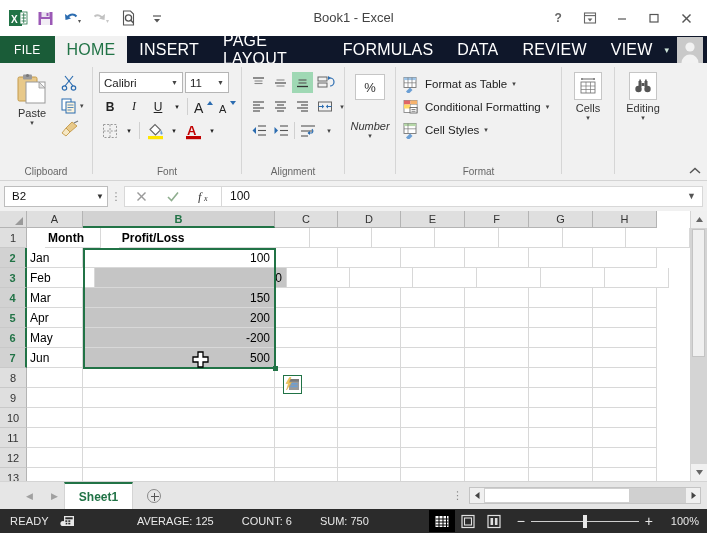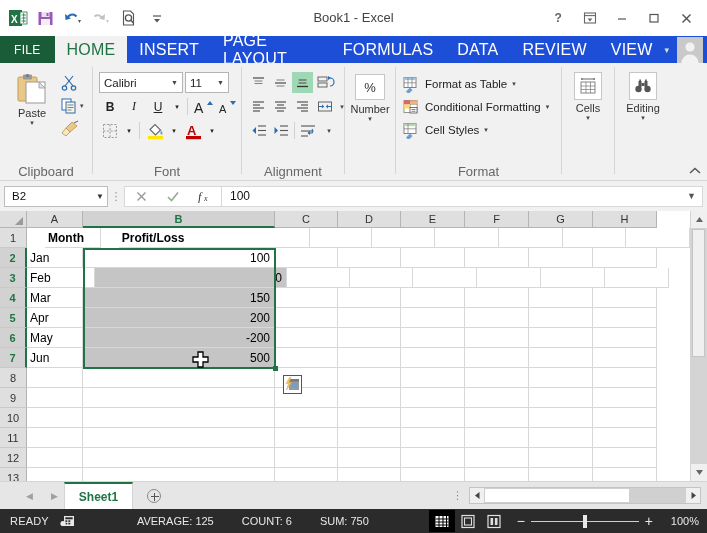--- a/index.html
+++ b/index.html
@@ -26,21 +26,21 @@
   .xl-logo { width: 24px; height: 24px; display:flex; align-items:center; justify-content:center; }
   .title-text {
     position:absolute; left:0; right:0; text-align:center;
     font-size: 13px; color: #444; line-height: 36px; pointer-events:none;
   }
   .win-ctrls { margin-left:auto; display:flex; align-items:center; padding-right: 6px; gap: 2px; }
   .win-btn { width: 30px; height: 26px; display:flex; align-items:center; justify-content:center; color:#555; }
 
   
   .tabbar {
-    height: 27px; background:#1d4ed8; display:flex; align-items:stretch;
+    height: 27px; background:#0f172a; display:flex; align-items:stretch;
     flex: 0 0 27px; position: relative;
   }
   .tab-file {
     background:#1a5c38; color:#fff; font-size:12px; padding: 0 14px;
     display:flex; align-items:center; letter-spacing:.3px;
   }
   .tab {
     color:#ffffff; font-size:16px; padding: 0 12px; display:flex; align-items:center;
     letter-spacing:.2px;
   }
@@ -50,21 +50,21 @@
   .avatar-wrap { position:relative; width:26px; height:26px; background:#c9c9c9; display:flex; align-items:center; justify-content:center; }
 
   
   .ribbon {
     flex: 0 0 118px; height:118px; background:#f1f1f1; display:flex;
     border-bottom:1px solid #d4d4d4; position:relative;
   }
   .rgroup { display:flex; flex-direction:column; position:relative; padding: 3px 0 0 0; }
   .rgroup-body { flex:1; display:flex; align-items:flex-start; padding: 2px 6px; }
   .rgroup-label {
-    font-size:13px; color:#666; text-align:center; height:16px; line-height:16px;
+    font-size:10px; color:#666; text-align:center; height:16px; line-height:16px;
     position:relative;
   }
   .rgroup-sep { width:1px; background:#d6d6d6; margin: 4px 0 6px 0; }
 
   
   .paste-btn { width:52px; display:flex; flex-direction:column; align-items:center; padding-top:4px; cursor:default; }
   .paste-label { font-size:11px; color:#333; margin-top:1px; }
   .paste-caret { font-size:7px; color:#444; line-height:8px; }
   .clip-small { display:flex; flex-direction:column; gap:3px; padding-top:5px; padding-left:2px; }
   .clip-item { display:flex; align-items:center; height:20px; gap:2px; }
@@ -83,21 +83,21 @@
 
   
   .align-rows { display:flex; flex-direction:column; gap:3px; padding-top:4px; }
   .align-row { display:flex; align-items:center; gap:1px; height:21px; }
   .abtn { width:21px; height:21px; display:flex; align-items:center; justify-content:center; }
   .abtn.on { background:#9fd8b4; }
 
   
   .num-col { display:flex; flex-direction:column; align-items:center; padding-top:6px; width:46px; }
   .pct-box { width:30px; height:26px; border:1px solid #c6c6c6; background:#fff; display:flex; align-items:center; justify-content:center; font-size:13px; color:#333; }
-  .num-label { font-size:11px; color:#333; margin-top:3px; }
+  .num-label { font-size:11px; color:#333; margin-top:20px;font-style:italic; }
 
   
   .styles-col { display:flex; flex-direction:column; gap:2px; padding-top:5px; }
   .style-item { display:flex; align-items:center; gap:5px; height:21px; font-size:11.5px; color:#222; white-space:nowrap; }
   .style-item .cc { font-size:7px; color:#444; }
 
   
   .big-btn { width:46px; display:flex; flex-direction:column; align-items:center; padding-top:4px; }
   .big-btn-ico { width:28px; height:28px; border:1px solid #c6c6c6; background:#fff; display:flex; align-items:center; justify-content:center; }
   .big-btn-lbl { font-size:11px; color:#333; margin-top:2px; }

